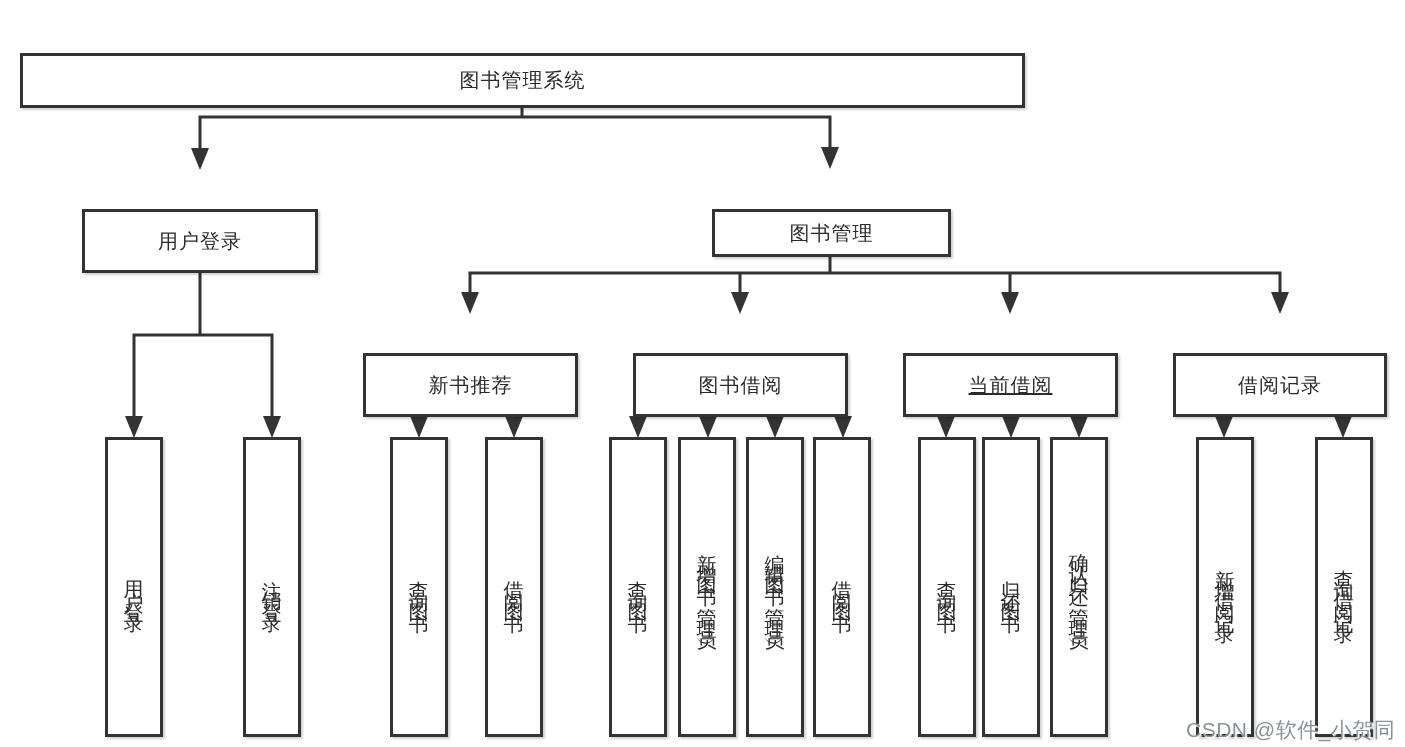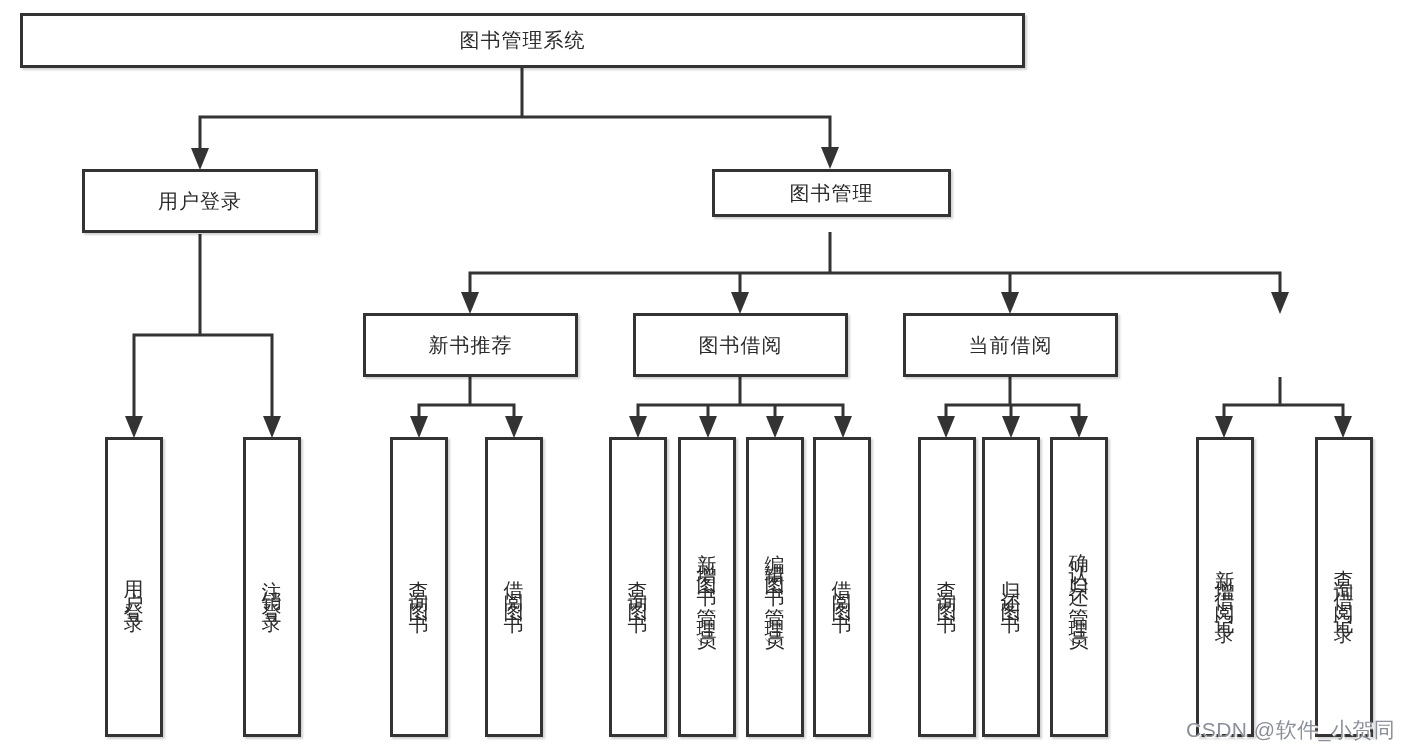--- a/index.html
+++ b/index.html
@@ -5,21 +5,21 @@
   html,body{margin:0;padding:0;background:#fff;}
   .canvas{
     position:relative;width:1405px;height:747px;background:#ffffff;overflow:hidden;
     font-family:"Liberation Sans","DejaVu Sans",sans-serif;color:#2b2b2b;
   }
   .connector-layer{position:absolute;left:0;top:0;z-index:1;}
   .node{
     position:absolute;background:#ffffff;border:3px solid #333333;box-sizing:border-box;
     display:flex;align-items:center;justify-content:center;z-index:2;
     box-shadow:2px 2px 2px rgba(0,0,0,0.18);
-    font-size:20px;letter-spacing:1px;
+    font-size:20px;letter-spacing:1px;margin-top:40px;
   }
   .vbox{
     position:absolute;top:437px;width:58px;height:300px;background:#ffffff;
     border:3px solid #333333;box-sizing:border-box;display:flex;align-items:center;justify-content:center;
     z-index:2;box-shadow:2px 2px 2px rgba(0,0,0,0.18);
   }
   .vbox > span{
     writing-mode:vertical-rl;text-orientation:mixed;
     font-size:20px;letter-spacing:11px;line-height:1;color:#2b2b2b;
   }
@@ -84,22 +84,25 @@
   <div class="node" style="left:712px;top:169px;width:239px;height:48px;">
     <span>图书管理</span>
   </div>
 
   <div class="node" style="left:633px;top:313px;width:215px;height:64px;">
     <span>图书借阅</span>
   </div>
   <div class="node" style="left:363px;top:313px;width:215px;height:64px;">
     <span>新书推荐</span>
   </div>
-  <div class="node" style="left:903px;top:313px;width:215px;height:64px;">
+  <div class="node" style="left:903px;top:313px;width:215px;height:64px;text-decoration:underline;">
     <span>当前借阅</span>
+  </div>
+  <div class="node" style="left:1173px;top:313px;width:214px;height:64px;">
+    <span>借阅记录</span>
   </div>
 
   <div class="vbox" style="left:105px;">
     <span>用户登录</span>
   </div>
   <div class="vbox" style="left:243px;">
     <span>注销登录</span>
   </div>
 
   <div class="vbox" style="left:390px;">

